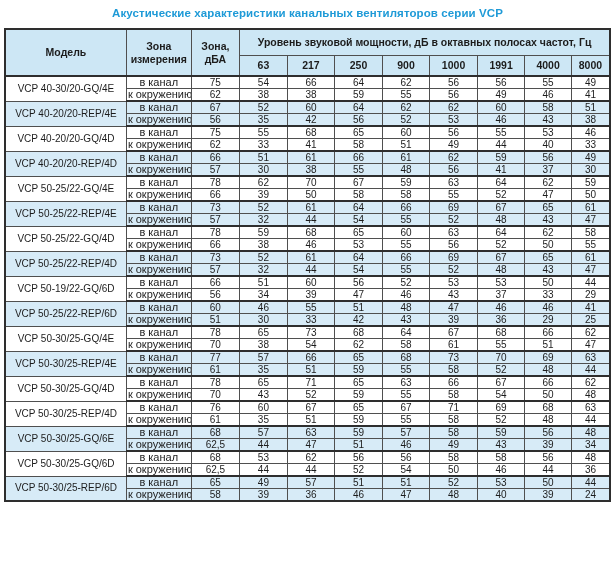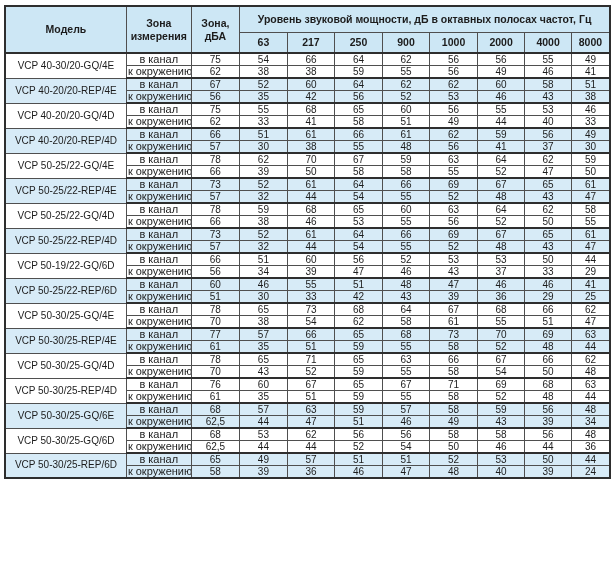--- a/index.html
+++ b/index.html
@@ -55,20 +55,21 @@
   }
   tbody tr.shaded td{background:var(--band-bg);}
   tbody tr.group-end td{border-bottom:2px solid var(--outer);}
   tbody td.model{font-size:10px;}
   tbody td.zone{font-size:11px;}
 </style>
 </head>
 <body>
 
 <div class="page">
+  <div class="title">Акустические характеристики канальных вентиляторов  серии VCP</div>
 
   <table>
     <colgroup>
       <col style="width:120px">
       <col style="width:64px">
       <col style="width:48px">
       <col style="width:47px">
         <col style="width:47px">
         <col style="width:47px">
       <col style="width:47px">
@@ -83,21 +84,21 @@
         <th rowspan="2">Зона измерения</th>
         <th rowspan="2">Зона, дБА</th>
         <th colspan="8" class="c-levels">Уровень звуковой мощности, дБ в октавных полосах частот, Гц</th>
       </tr>
       <tr class="freq-row" id="freq-row">
           <th>63</th>
           <th>217</th>
           <th>250</th>
           <th>900</th>
           <th>1000</th>
-          <th>2000</th>
+          <th>1991</th>
           <th>4000</th>
           <th>8000</th>
         </tr>
     </thead>
     <tbody id="table-body">
         <tr>
           <td rowspan="2" class="model">VCP 40-30/20-GQ/4E</td>
           <td class="zone">в канал</td>
           <td class="total">75</td>
           <td>54</td>

